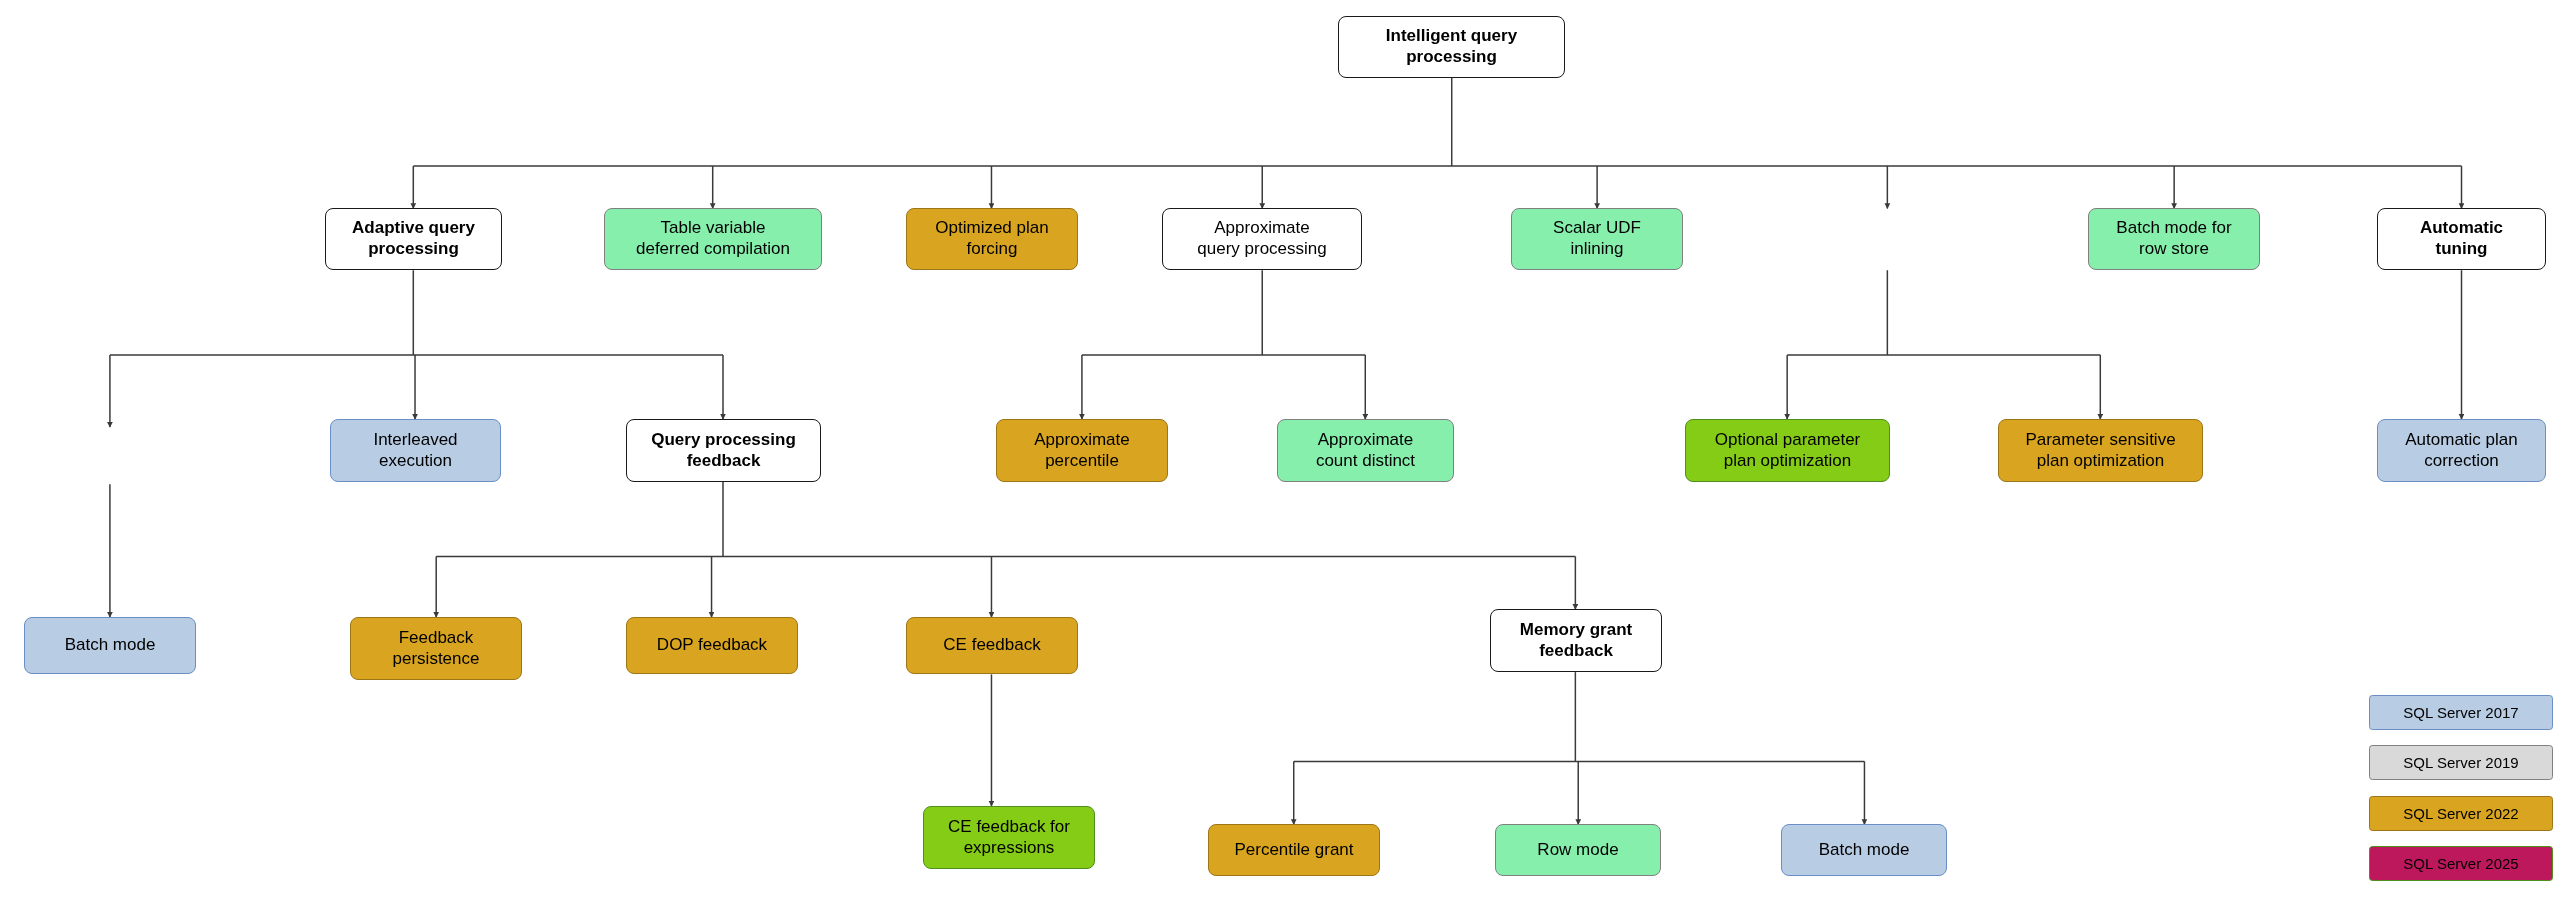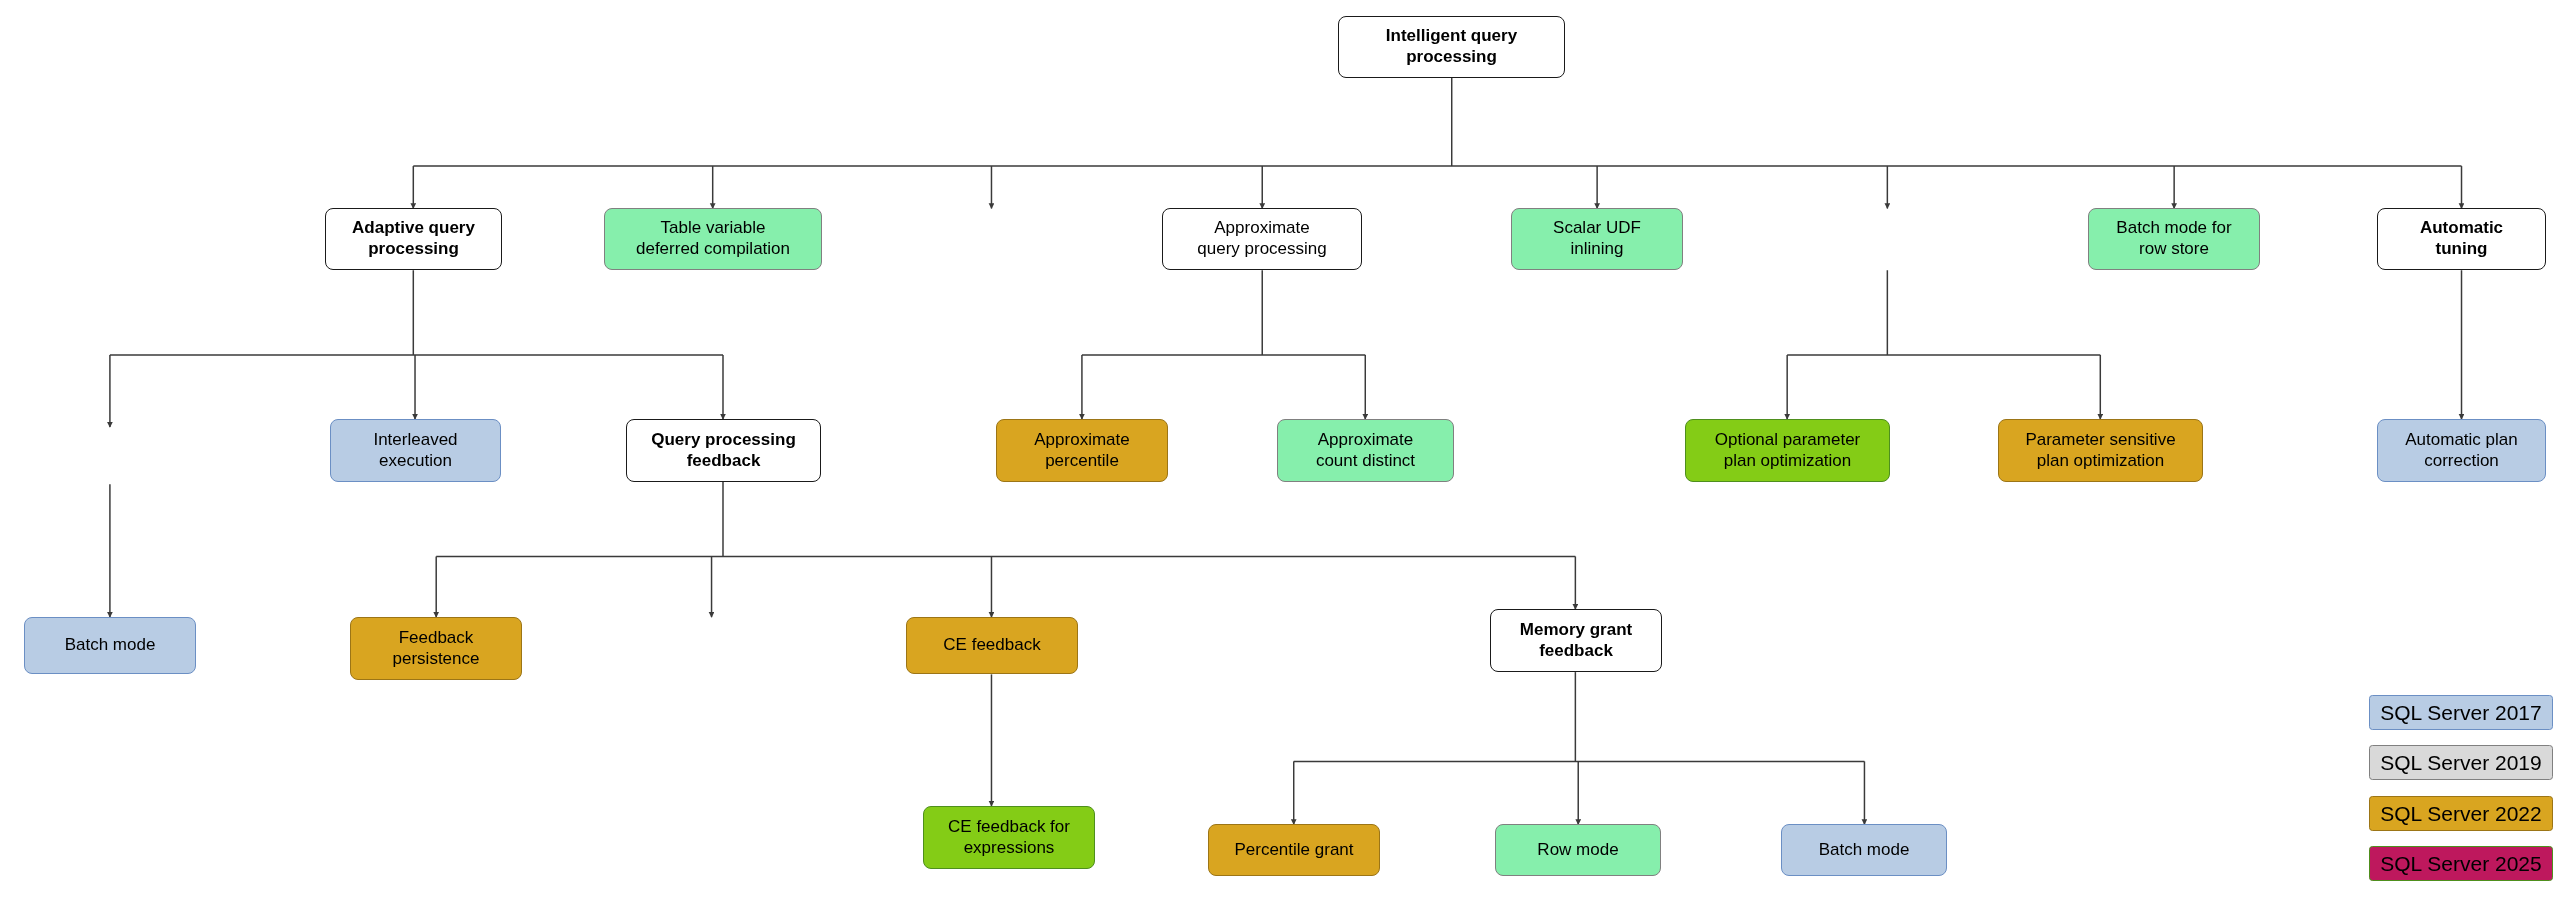--- a/index.html
+++ b/index.html
@@ -49,21 +49,21 @@
   .node.bold { font-weight: bold; }
 
   .legend-item {
     position: absolute;
     box-sizing: border-box;
     border: 1.4px solid #000000;
     border-radius: 3.4px;
     display: flex;
     align-items: center;
     justify-content: center;
-    font-size: 21px;
+    font-size: 15px;
     color: #000000;
     background: #ffffff;
   }
   .legend-item.gray   { background: #d9d9d9; border-color: #808080; }
   .legend-item.orange { background: #d9a520; border-color: #9c7516; }
   .legend-item.blue   { background: #b8cce4; border-color: #6b8fc4; }
   .legend-item.green  { background: #be185d; border-color: #4e8f1d; }
 </style>
 </head>
 <body>
@@ -129,20 +129,23 @@
 
   <div class="node white bold" style="left:1338px;top:16px;width:227px;height:62px;">
       <span>Intelligent query<br>processing</span>
     </div>
   <div class="node white bold" style="left:325px;top:208px;width:177px;height:62px;">
       <span>Adaptive query<br>processing</span>
     </div>
   <div class="node gray" style="left:604px;top:208px;width:218px;height:62px;">
       <span>Table variable<br>deferred compilation</span>
     </div>
+  <div class="node orange" style="left:906px;top:208px;width:172px;height:62px;">
+      <span>Optimized plan<br>forcing</span>
+    </div>
   <div class="node white" style="left:1162px;top:208px;width:200px;height:62px;">
       <span>Approximate<br>query processing</span>
     </div>
   <div class="node gray" style="left:1511px;top:208px;width:172px;height:62px;">
       <span>Scalar UDF<br>inlining</span>
     </div>
   <div class="node gray" style="left:2088px;top:208px;width:172px;height:62px;">
       <span>Batch mode for<br>row store</span>
     </div>
   <div class="node white bold" style="left:2377px;top:208px;width:169px;height:62px;">
@@ -170,20 +173,23 @@
   <div class="node blue" style="left:2377px;top:419px;width:169px;height:63px;">
       <span>Automatic plan<br>correction</span>
     </div>
 
   <div class="node blue" style="left:24px;top:617px;width:172px;height:57px;">
       <span>Batch mode</span>
     </div>
   <div class="node orange" style="left:350px;top:617px;width:172px;height:63px;">
       <span>Feedback<br>persistence</span>
     </div>
+  <div class="node orange" style="left:626px;top:617px;width:172px;height:57px;">
+      <span>DOP feedback</span>
+    </div>
   <div class="node orange" style="left:906px;top:617px;width:172px;height:57px;">
       <span>CE feedback</span>
     </div>
   <div class="node white bold" style="left:1490px;top:609px;width:172px;height:63px;">
       <span>Memory grant<br>feedback</span>
     </div>
 
   <div class="node green" style="left:923px;top:806px;width:172px;height:63px;">
       <span>CE feedback for<br>expressions</span>
     </div>

